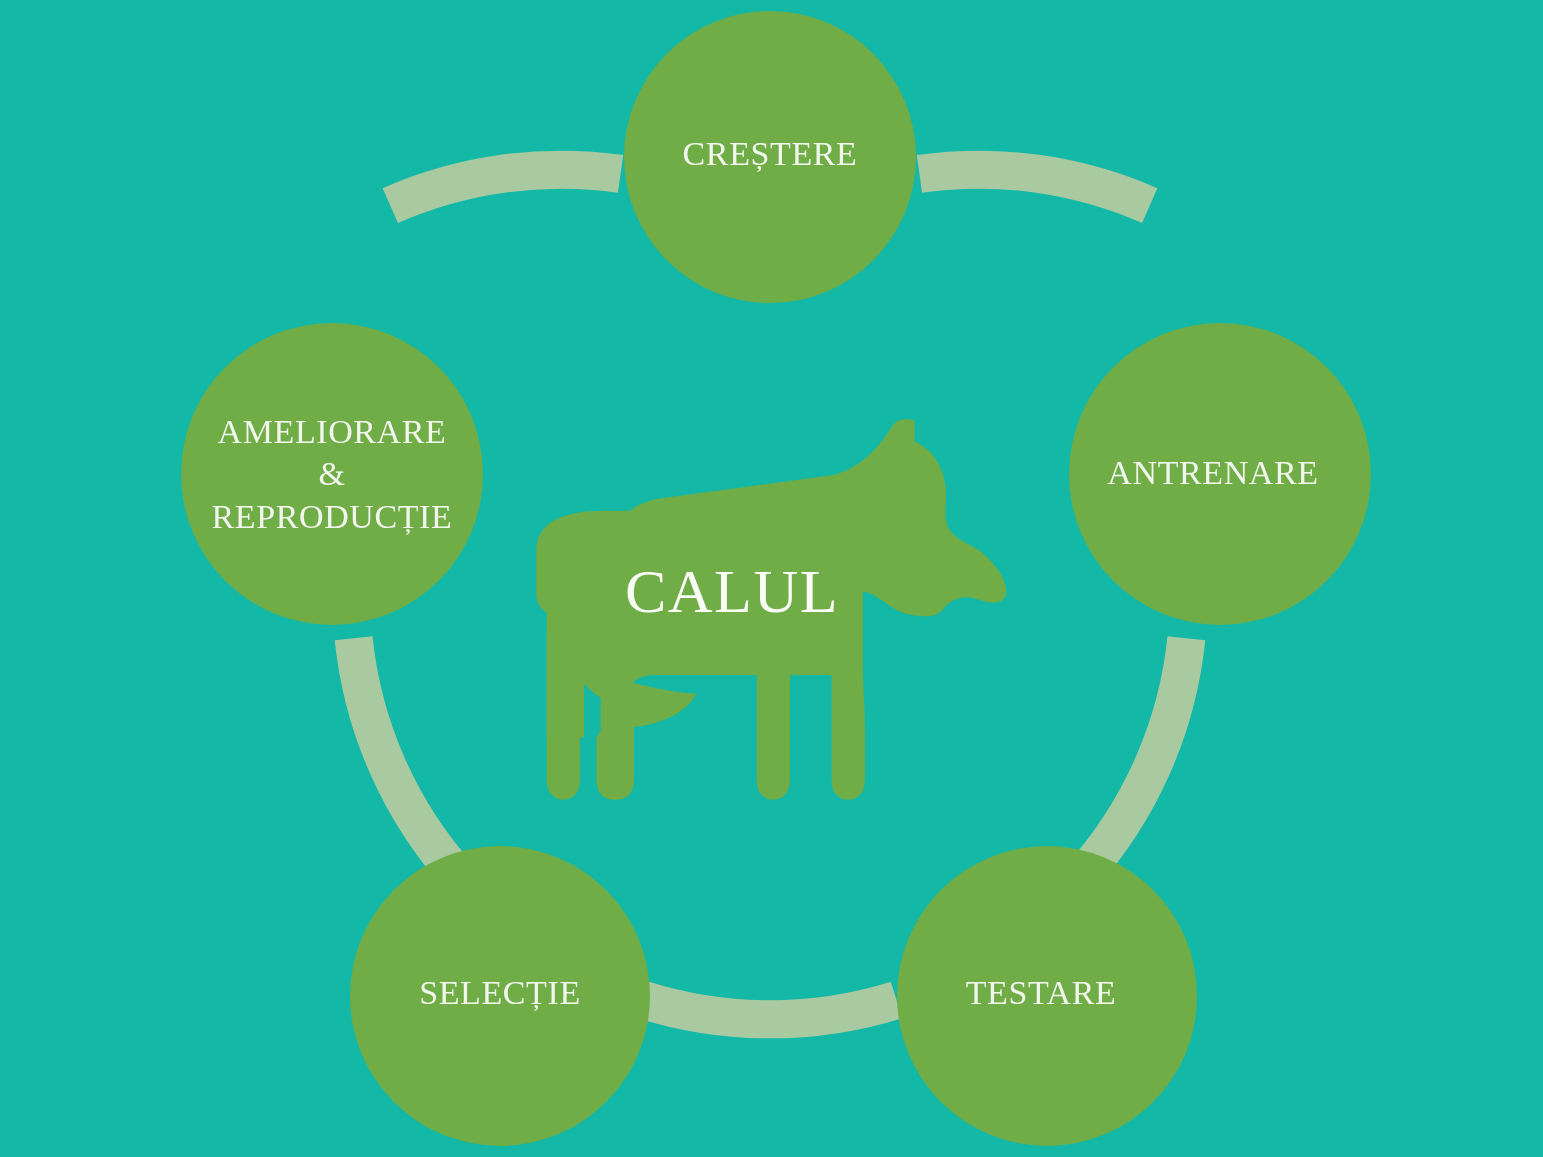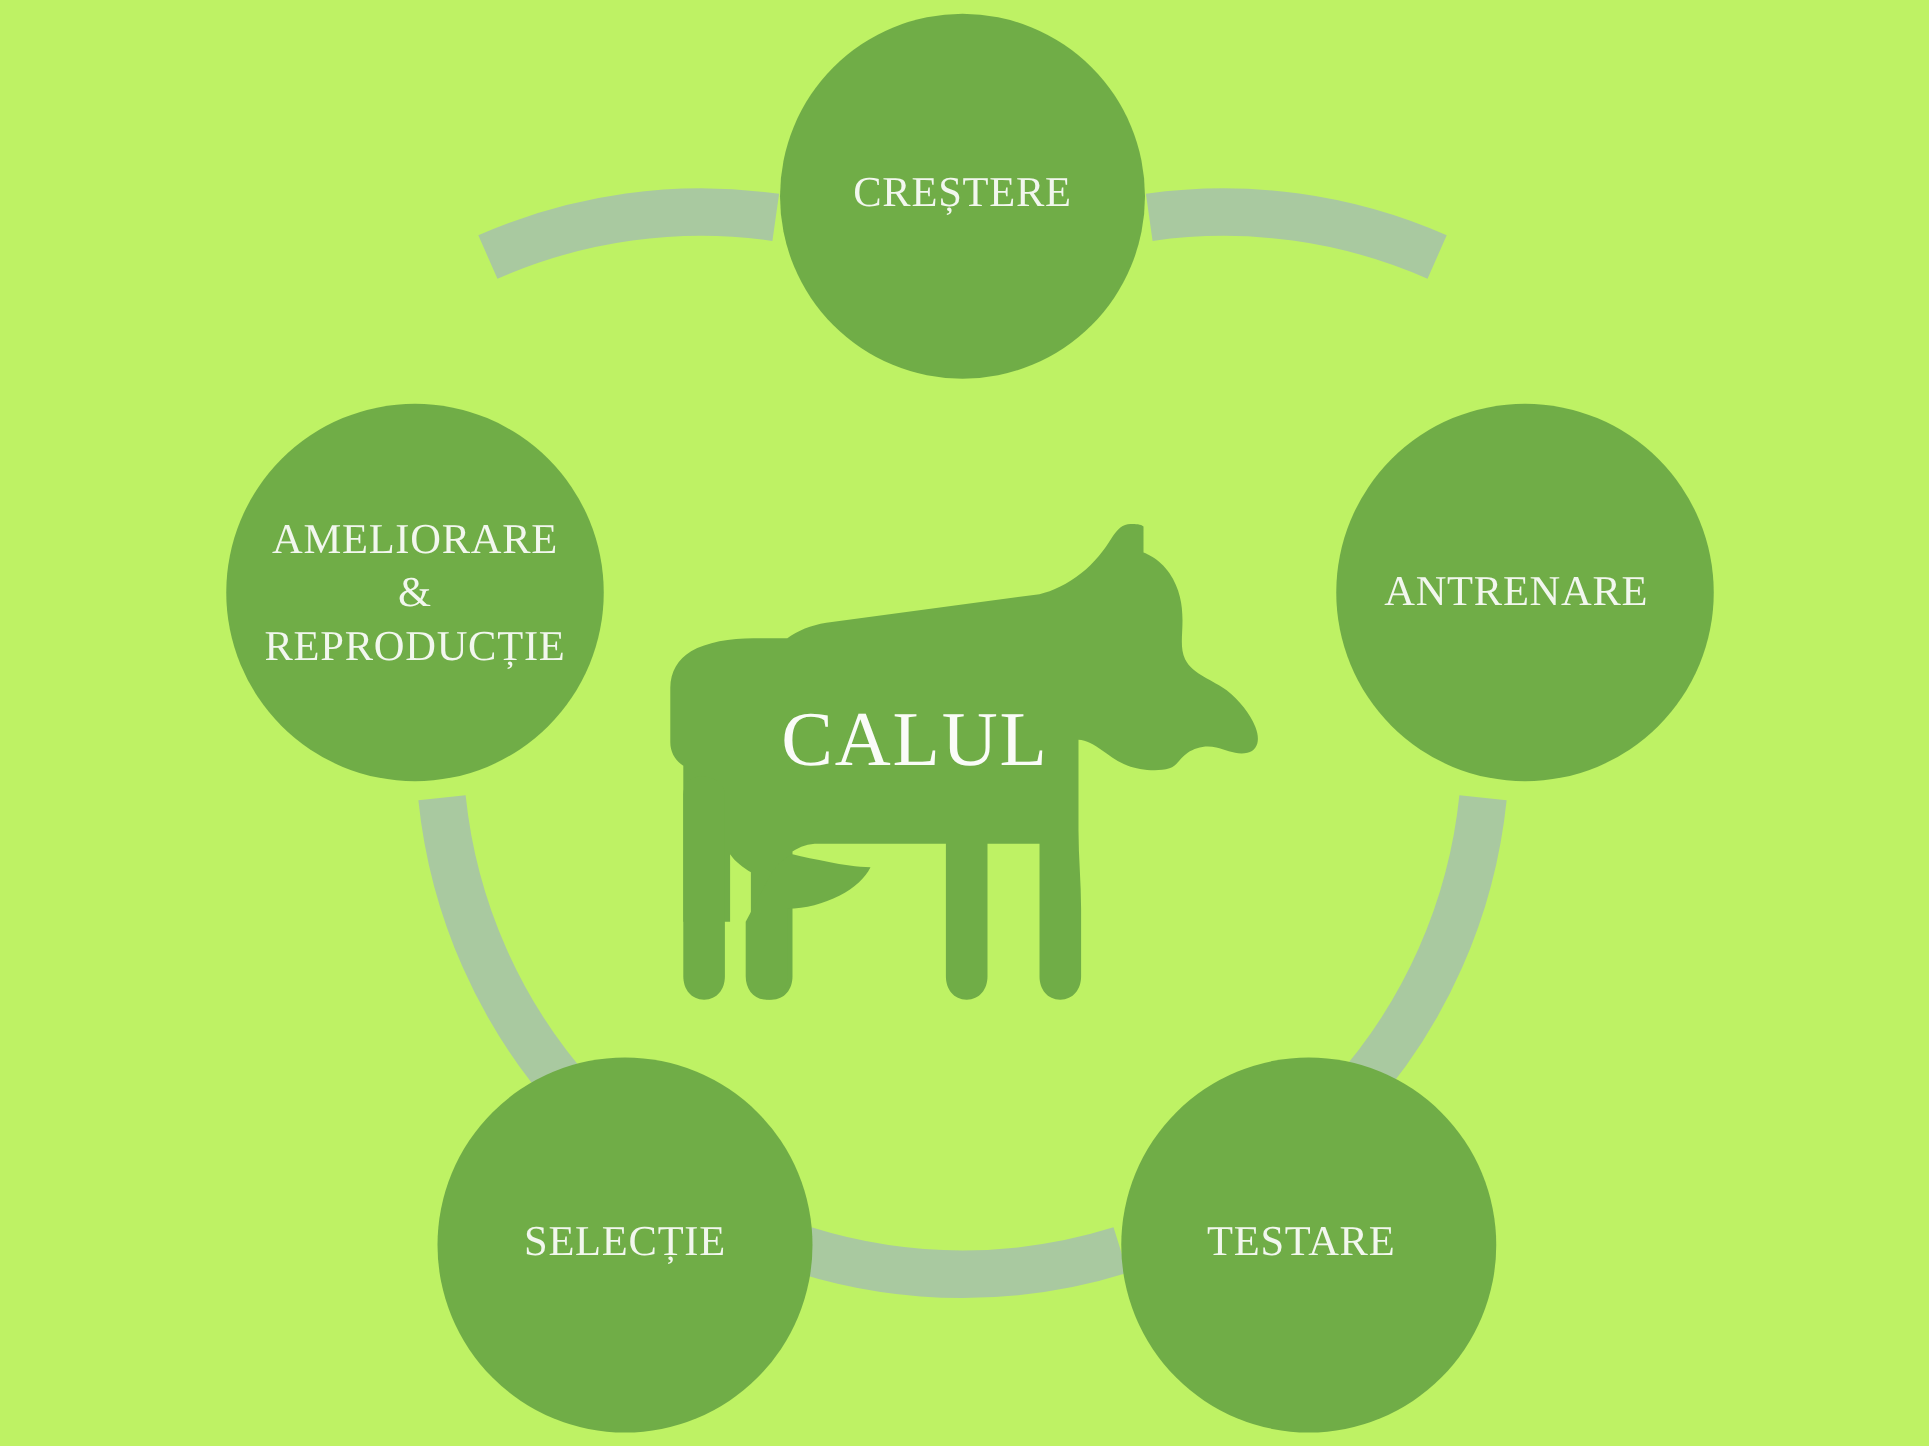--- a/index.html
+++ b/index.html
@@ -11,21 +11,21 @@
   body {
     width: 1543px;
     height: 1157px;
     overflow: hidden;
     font-family: "Liberation Serif", "DejaVu Serif", serif;
   }
   #diagram-root {
     position: relative;
     width: 1543px;
     height: 1157px;
-    background: #bef264;
+    background: #14b8a6;
   }
   #cycle-svg {
     display: block;
     width: 1543px;
     height: 1157px;
   }
   .node-label {
     font-family: "Liberation Serif", "DejaVu Serif", serif;
     fill: #F2F7EE;
     font-size: 34px;

